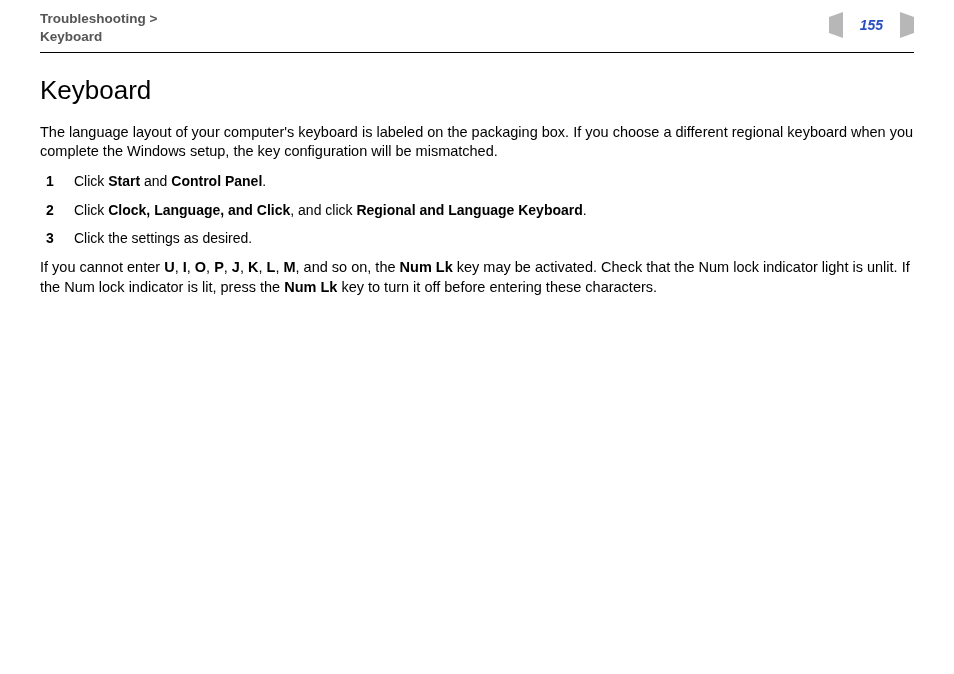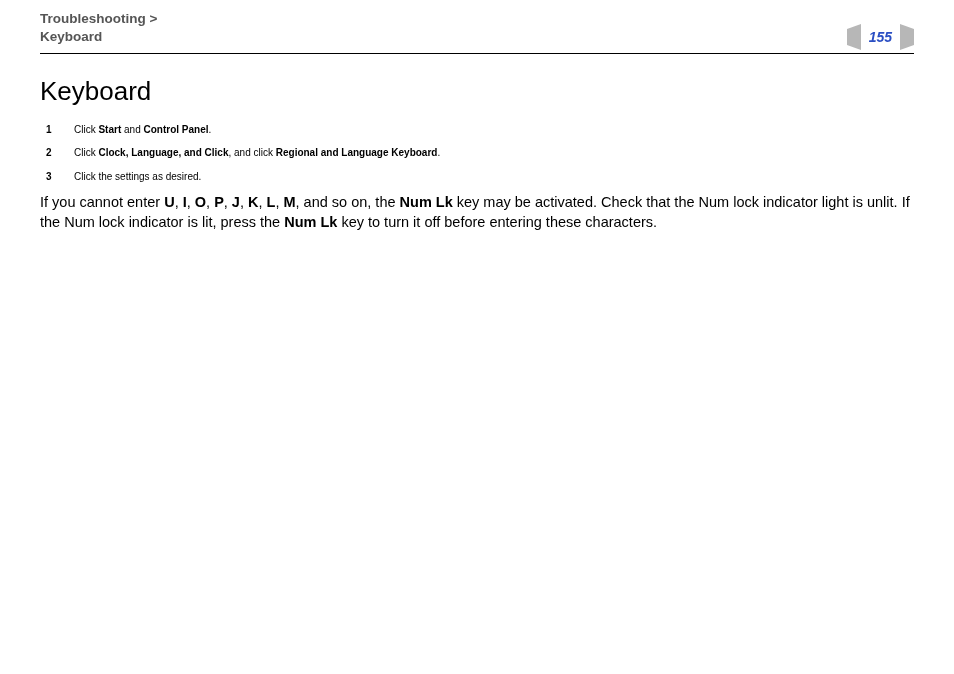--- a/index.html
+++ b/index.html
@@ -26,22 +26,22 @@
   }
   .breadcrumb {
     color: #555;
     font-weight: bold;
     font-size: 13.5px;
     line-height: 1.35;
   }
   .pager {
     display: flex;
     align-items: center;
-    gap: 8px;
-    margin-top: 18px;
+    gap: 17px;
+    margin-top: 6px;
   }
   .arrow-left, .arrow-right {
     width: 0;
     height: 0;
     border-style: solid;
   }
   .arrow-left {
     border-width: 5px 14px 5px 0;
     border-color: transparent #b7b7b7 transparent transparent;
   }
@@ -80,21 +80,21 @@
     list-style: none;
     counter-reset: step;
     padding: 0;
     margin: 10px 0 0 0;
   }
   ol.steps li {
     counter-increment: step;
     position: relative;
     padding-left: 28px;
     margin: 7px 0 10px 6px;
-    font-size: 10px;
+    font-size: 14px;
   }
   ol.steps li::before {
     content: counter(step);
     position: absolute;
     left: 0;
     top: 0;
     font-weight: bold;
     width: 18px;
   }
   .b { font-weight: bold; }
@@ -115,20 +115,21 @@
     <div class="pager">
       <a class="navlink"><span class="arrow-left"></span></a>
       <span class="page-num">155</span>
       <a class="navlink"><span class="arrow-right"></span></a>
     </div>
   </div>
   <hr class="divider">
 
   <h1 class="title">Keyboard</h1>
 
+  <p class="body">The language layout of your computer's keyboard is labeled on the packaging box. If you choose a different regional keyboard when you complete the Windows setup, the key configuration will be mismatched.</p>
 
   <ol class="steps">
     <li>
       <span>Click </span><span class="b">Start</span><span> and </span><span class="b">Control Panel</span><span>.</span>
     </li>
     <li>
       <span>Click </span><span class="b">Clock, Language, and Click</span><span>, and click </span><span class="b">Regional and Language Keyboard</span><span>.</span>
     </li>
     <li>
       <span>Click the settings as desired.</span>

